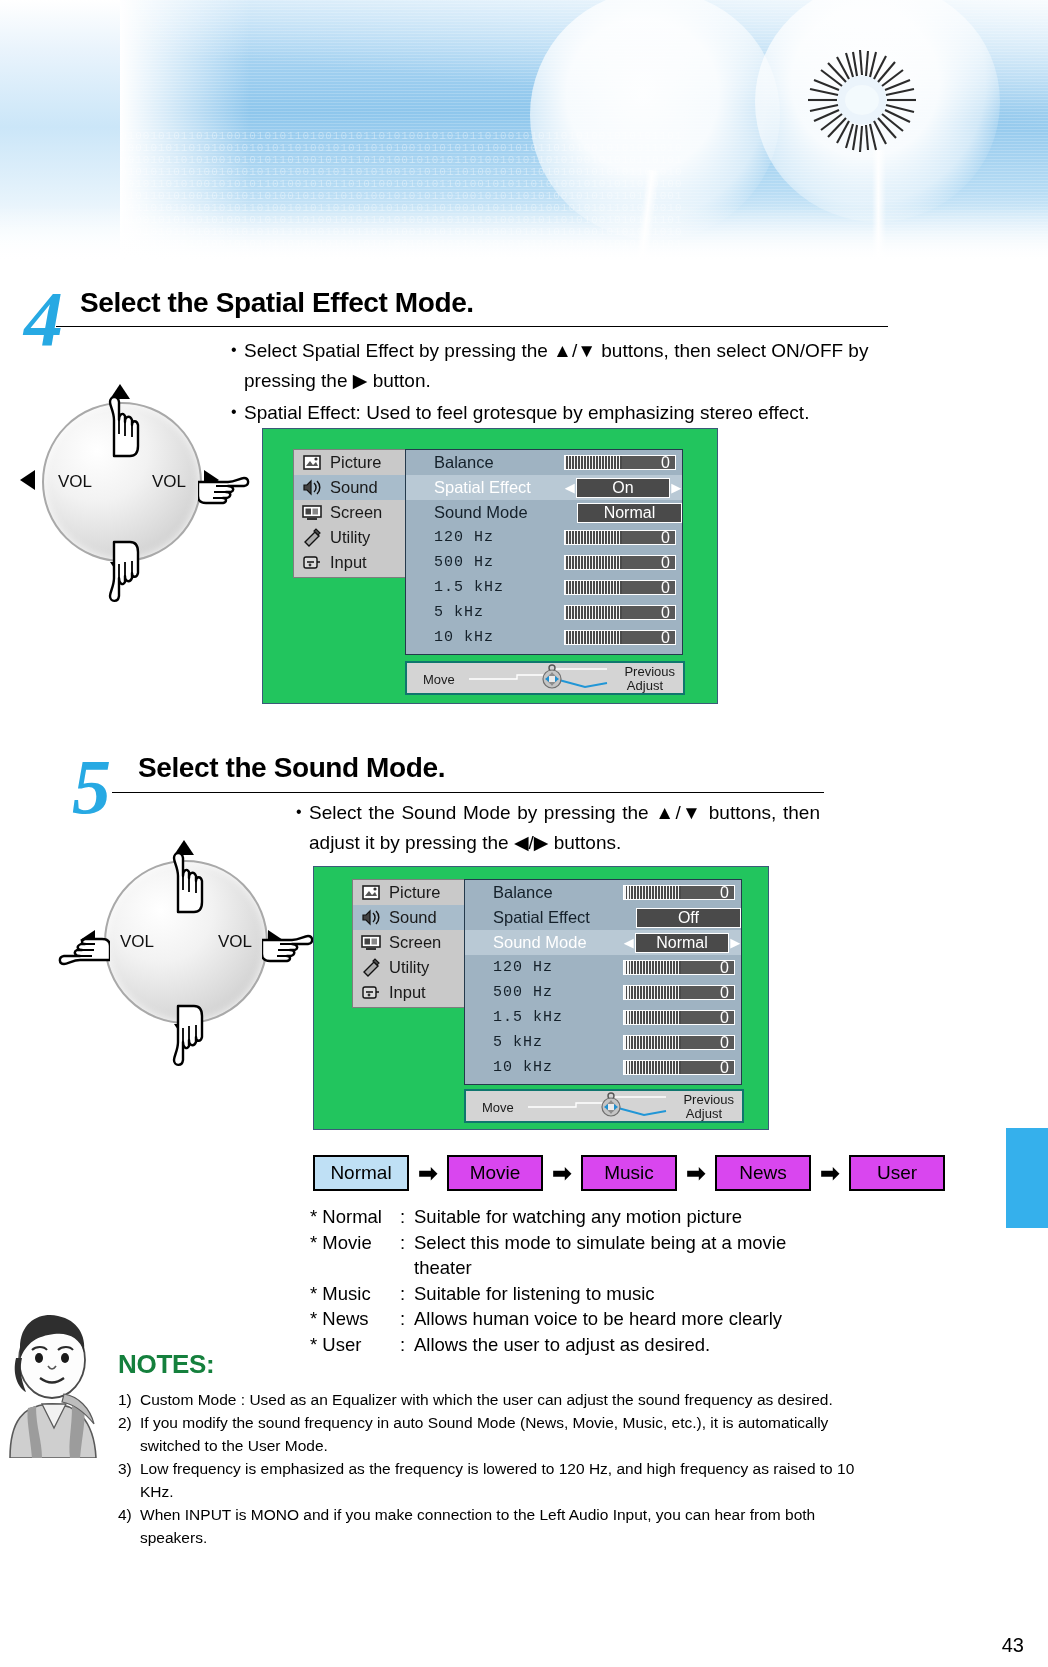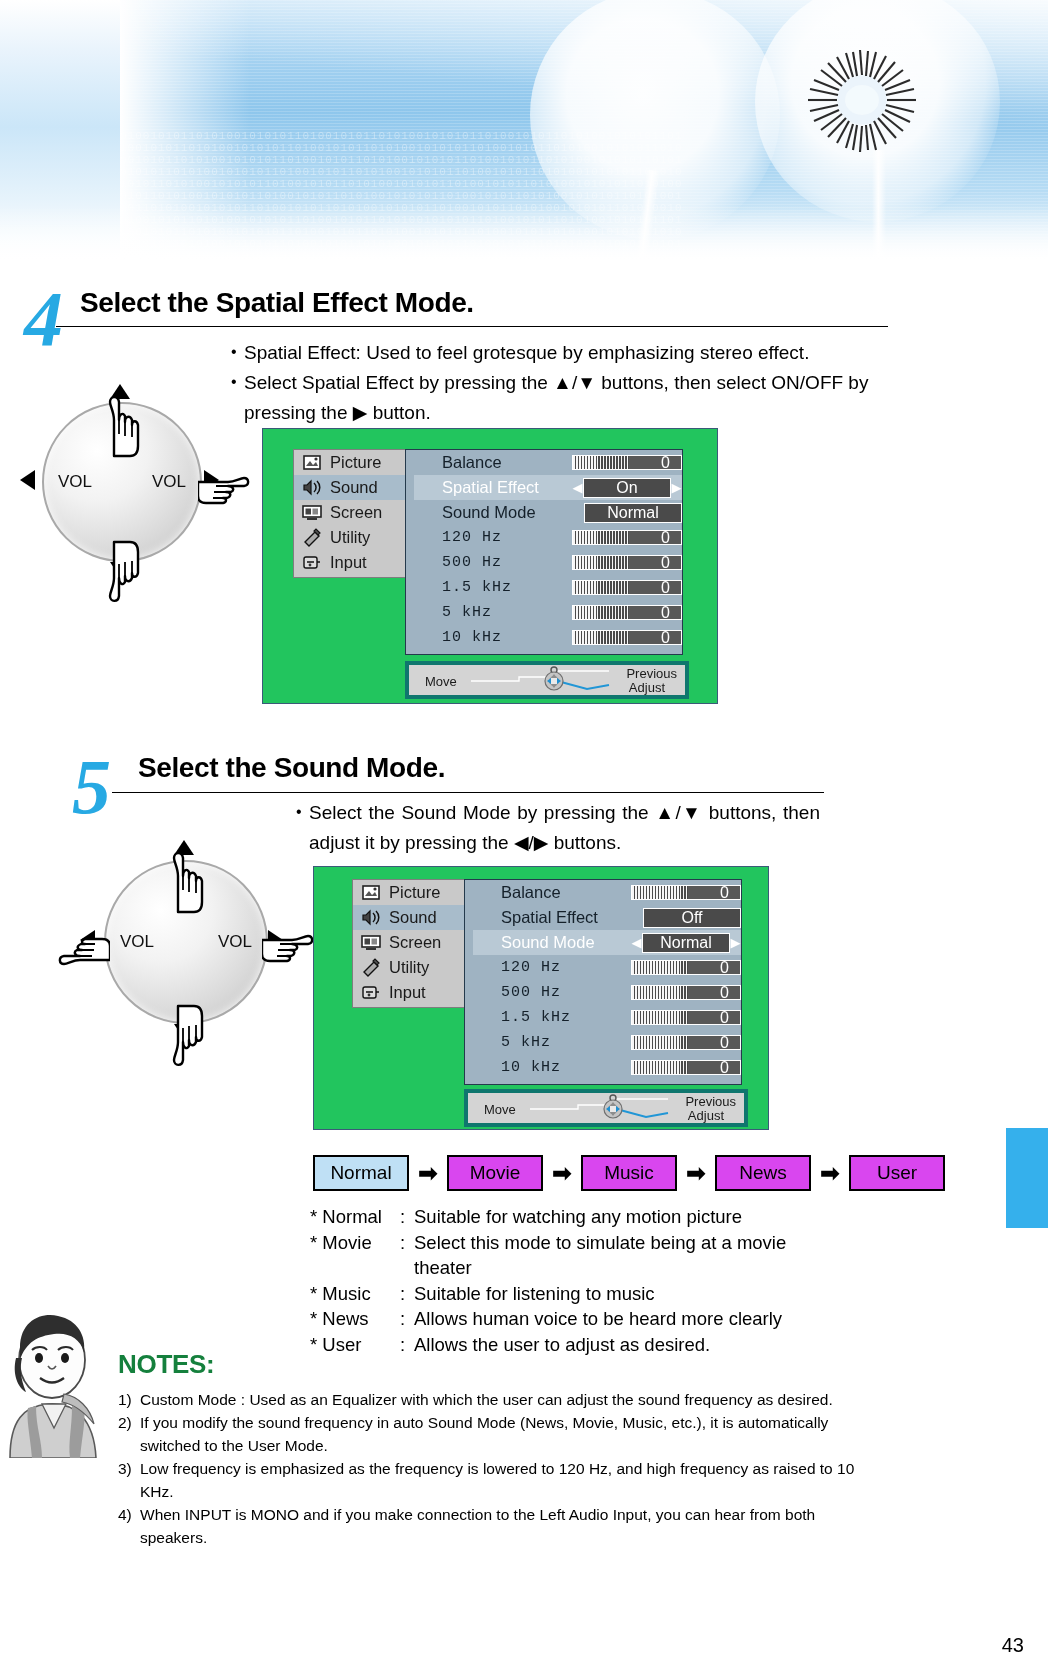--- a/index.html
+++ b/index.html
@@ -60,33 +60,33 @@
 
   
   .osd{position:absolute;background:#22c55e;border:1.5px solid #3b5a78;}
   .osd .side{position:absolute;background:#c9c9c9;border:1px solid #7e7e7e;}
   .osd .side .row{height:25px;display:flex;align-items:center;padding-left:7px;
         font-size:16.5px;color:#1a1a1a;}
   .osd .side .row.sel{background:#a8bccb;text-align:right;}
   .osd .side .ic{width:22px;height:19px;margin-right:7px;flex:0 0 22px;}
   .osd .panel{position:absolute;background:#9fb3c2;border:1.5px solid #243a4c;}
   .osd .prow{height:25px;display:flex;align-items:center;position:relative;
-        font-size:16.5px;color:#14202a;padding-left:28px;margin-left:8px;}
+        font-size:16.5px;color:#14202a;padding-left:28px;}
   .osd .prow.hl{background:#b9c9d5;color:#ffffff;}
   .osd .plabel{width:130px;flex:0 0 130px;white-space:nowrap;}
   .osd .plabel.mono{font-family:"Liberation Mono",monospace;font-size:15px;letter-spacing:1px;}
   .osd .bar{width:110px;height:13px;border:1.4px solid #ffffff;background:#585858;
         position:relative;overflow:hidden;}
   .osd .bar .ticks{position:absolute;left:0;top:0;bottom:0;width:52%;
         background:repeating-linear-gradient(90deg,#f6f6f6 0 1.5px,#4a4a4a 1.5px 3px);}
   .osd .val{position:absolute;right:12px;font-size:16px;color:#ffffff;}
   .osd .opt{height:18px;border:1.4px solid #ffffff;background:#4a4a4a;color:#ffffff;
         display:flex;align-items:center;justify-content:center;font-size:16px;width:112px;}
   .osd .arr{font-size:13px;color:#ffffff;width:14px;text-align:center;}
-  .osd .footer{position:absolute;background:#d4d4d4;border:4px solid #0f766e;}
+  .osd .footer{position:absolute;background:#d4d4d4;border:2px solid #0f766e;}
   .osd .footer .lbl{position:absolute;font-size:13px;color:#1a1a1a;}
 
   
   .flow{position:absolute;display:flex;align-items:center;}
   .fbox{border:2px solid #000;background:#d946ef;height:32px;min-width:72px;
         display:flex;align-items:center;justify-content:center;font-size:19px;padding:0 10px;}
   .fbox.first{background:#bfe0f5;}
   .farrow{width:38px;text-align:center;font-size:23px;font-weight:bold;line-height:1;}
 
   .desclist{position:absolute;font-size:18.5px;line-height:25.5px;}
@@ -174,22 +174,22 @@
     </svg>
   </div>
   <div class="bannerbottomfade"></div>
 </div>
 
 <div class="stepnum" style="left:24px;top:280px;font-size:78px;">4</div>
 <div class="stephead" style="left:80px;top:287px;font-size:28px;">Select the Spatial Effect Mode.</div>
 <div class="steprule" style="left:56px;top:326px;width:832px;"></div>
 
 <div class="bullets" style="left:231px;top:336px;width:660px;">
+  <div class="li">Select Spatial Effect by pressing the ▲/▼ buttons, then select ON/OFF by pressing the ▶ button.</div>
   <div class="li" style="margin-top:2px;">Spatial Effect: Used to feel grotesque by emphasizing stereo effect.</div>
-  <div class="li">Select Spatial Effect by pressing the ▲/▼ buttons, then select ON/OFF by pressing the ▶ button.</div>
 </div>
 
 <div class="dialwrap" style="left:12px;top:360px;width:250px;height:250px;">
   <div class="dial" style="left:30px;top:42px;width:156px;height:156px;">
     <div class="vl" style="left:14px;">VOL</div>
     <div class="vr" style="right:14px;">VOL</div>
   </div>
   <div class="tri up" style="left:98px;top:24px;"></div>
   <div class="tri down" style="left:98px;top:202px;"></div>
   <div class="tri left" style="left:8px;top:110px;"></div>

